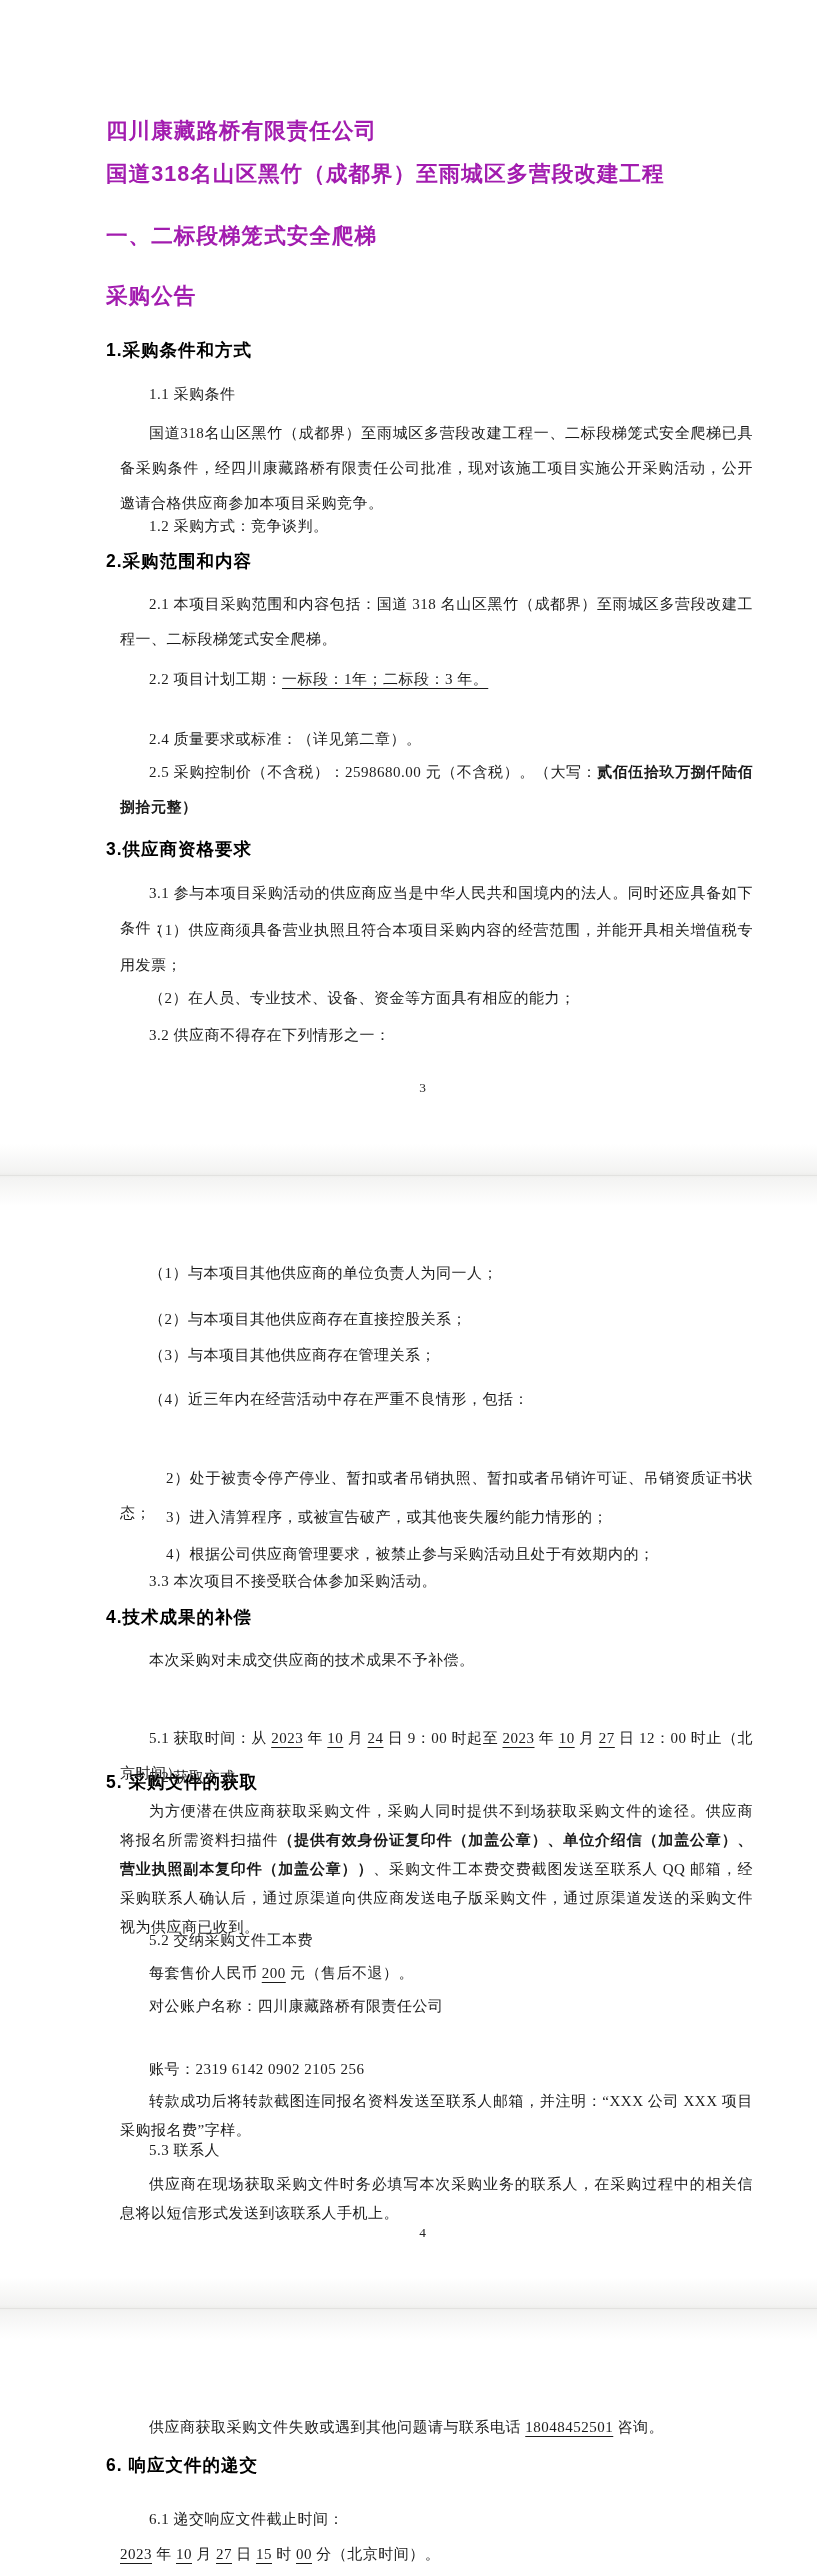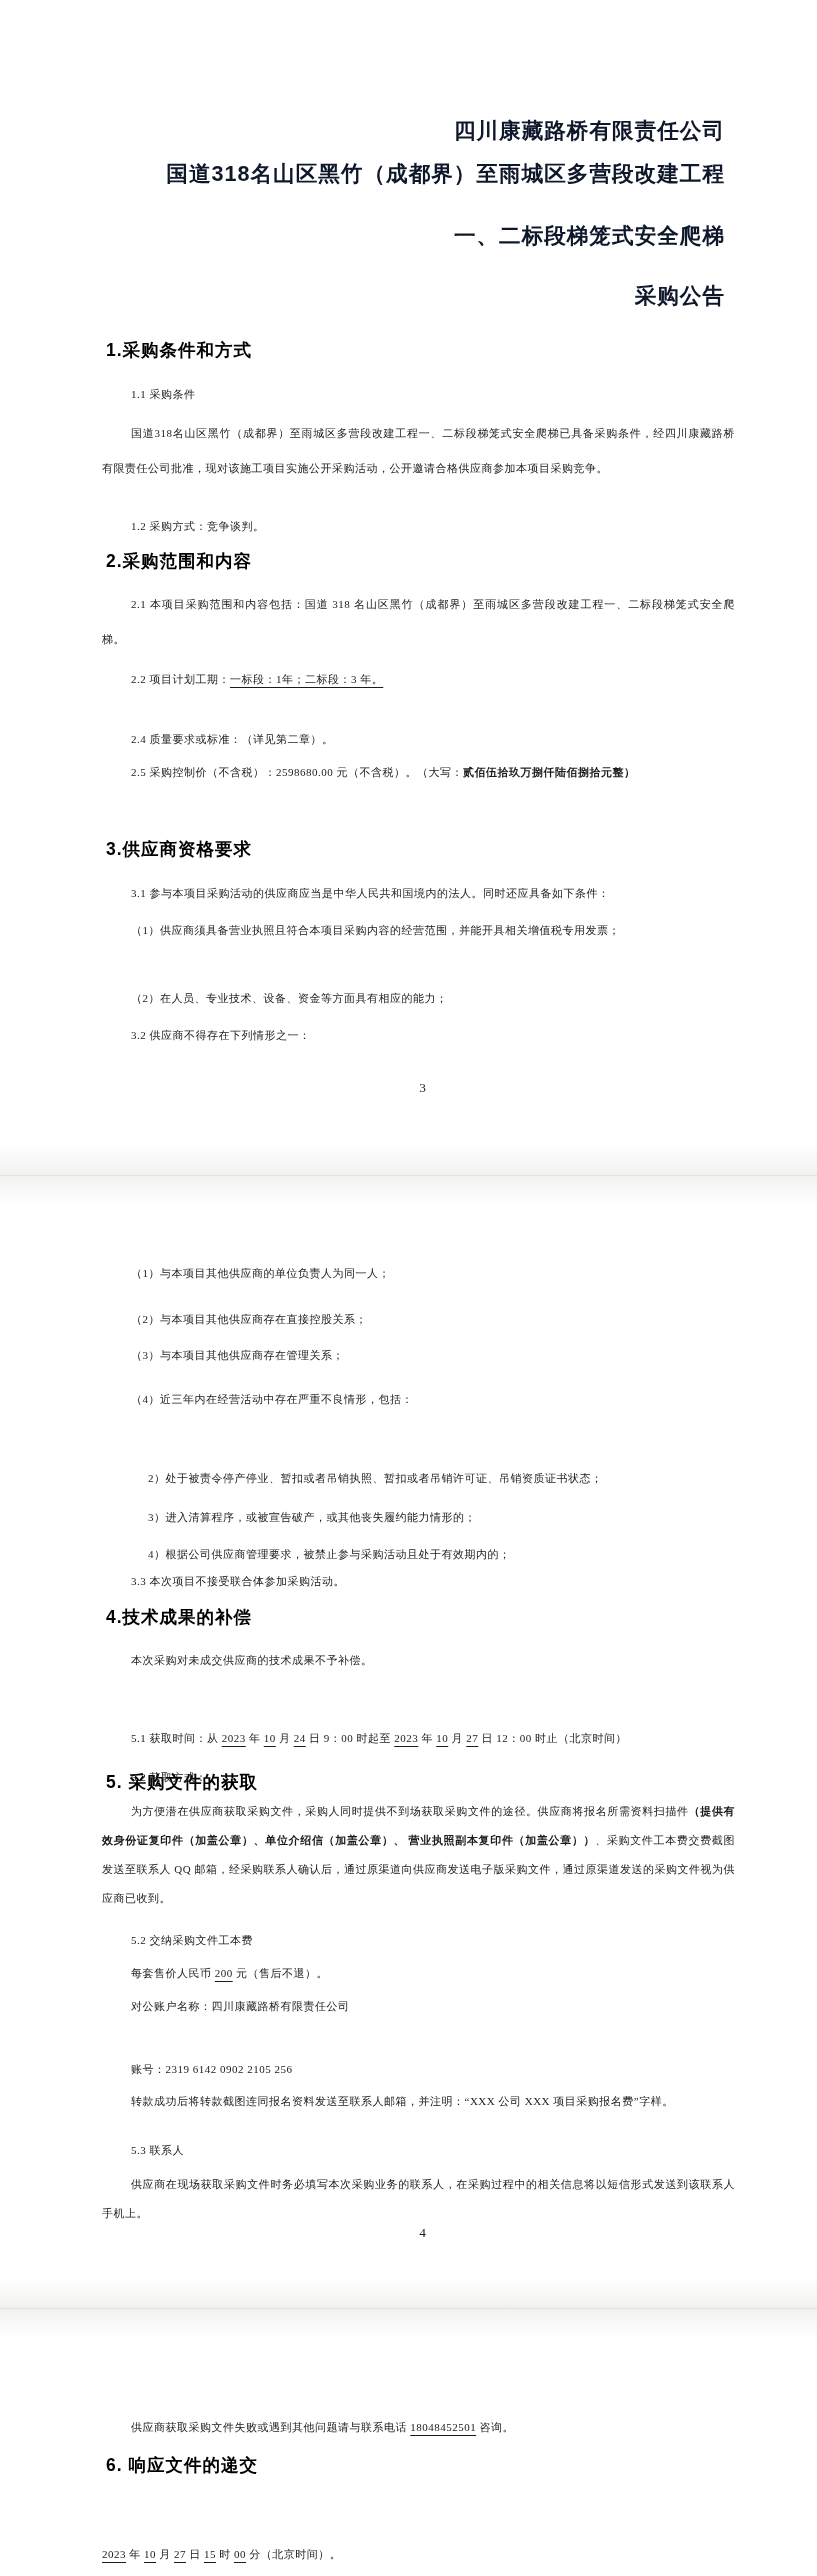--- a/index.html
+++ b/index.html
@@ -7,23 +7,23 @@
     position:relative;
     width:818px;
     height:3469px;
     background:#ffffff;
     font-family:"Liberation Serif","DejaVu Serif",serif;
     color:#1b1b1b;
     overflow:hidden;
   }
   .blk{
     position:absolute;
-    left:102px;
+    left:120px;
     width:633px;
-    font-size:11px;
+    font-size:15px;
     line-height:35px;
     text-align:justify;
     letter-spacing:0.5px;
     white-space:normal;
   }
   .indent{text-indent:29px;}
   .indent2{text-indent:46px;}
   .tight{line-height:29px;}
   .heading{
     position:absolute;
@@ -31,28 +31,28 @@
     width:633px;
     font-family:"Liberation Sans","DejaVu Sans",sans-serif;
     font-weight:700;
     font-size:17.5px;
     color:#000;
     line-height:25px;
     letter-spacing:1px;
   }
   .title{
     position:absolute;
-    left:92px;
+    left:106px;
     width:633px;
-    text-align:right;
+    text-align:left;
     font-family:"Liberation Sans","DejaVu Sans",sans-serif;
     font-weight:700;
     font-size:21.6px;
     line-height:27px;
-    color:#0f172a;
+    color:#a21caf;
     letter-spacing:1px;
   }
   .pagenum{
     position:absolute;
     left:106px;
     width:633px;
     text-align:center;
     font-size:13.4px;
     line-height:15.5px;
     color:#222;
@@ -123,17 +123,18 @@
   <div class="blk indent tight" style="top:2055px">账号：2319 6142 0902 2105 256</div>
   <div class="blk indent tight" style="top:2087px">转款成功后将转款截图连同报名资料发送至联系人邮箱，并注明：“XXX 公司 XXX 项目采购报名费”字样。</div>
   <div class="blk indent tight" style="top:2136px">5.3 联系人</div>
   <div class="blk indent tight" style="top:2170px">供应商在现场获取采购文件时务必填写本次采购业务的联系人，在采购过程中的相关信息将以短信形式发送到该联系人手机上。</div>
   <div class="pagenum" style="top:2225px">4</div>
 
   <div class="page-gap" style="top:2277px"></div>
 
   <div class="blk indent" style="top:2410px"><span class="">供应商获取采购文件失败或遇到其他问题请与联系电话 </span><span class="u">18048452501</span><span class=""> 咨询。</span></div>
   <div class="heading" style="top:2453px">6. 响应文件的递交</div>
+  <div class="blk indent" style="top:2502px">6.1 递交响应文件截止时间：</div>
   <div class="blk" style="top:2537px"><span class="u">2023</span><span class=""> 年 </span><span class="u">10</span><span class=""> 月 </span><span class="u">27</span><span class=""> 日 </span><span class="u">15</span><span class=""> 时 </span><span class="u">00</span><span class=""> 分（北京时间）。</span></div>
   <div class="blk indent" style="top:2571px">6.2 递交地址：</div>
 
 </div>
 
 
 </body></html>

